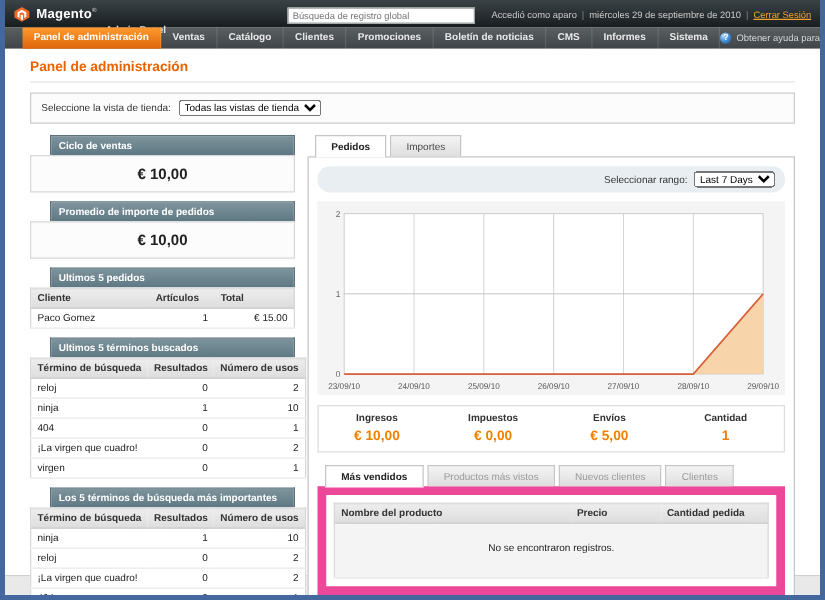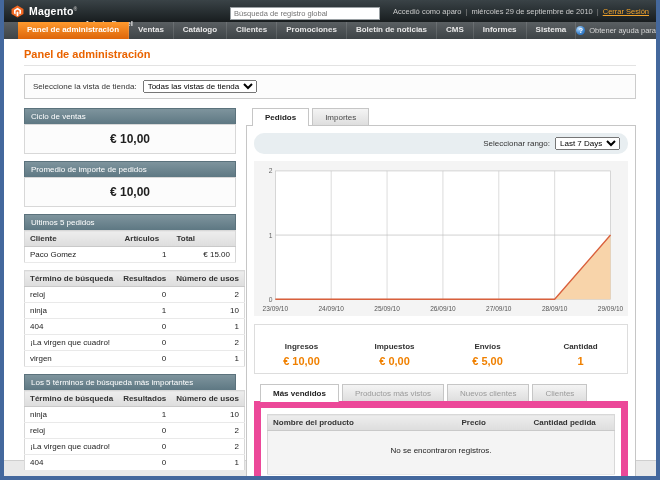--- a/index.html
+++ b/index.html
@@ -41,21 +41,21 @@
   .title-rule{ border:none; border-top:1px solid #e3e3e3; margin:0 0 8px; }
   .store-view{ border:1px solid #ccc; background:#fcfcfc; padding:5px 8px;
     display:flex; align-items:center; gap:6px; font-size:8px; color:#333; margin-bottom:9px;}
   select{ font-size:8px; font-family:inherit; }
   .main{ display:flex; gap:10px; align-items:flex-start; }
   .left-col{ width:212px; flex:none; }
   .right-col{ flex:1; min-width:0; }
   
   .widget{ margin-bottom:7px; }
   .widget-head{ background:linear-gradient(180deg,#7E949D,#5E7883); color:#fff;
-    font-size:8px; font-weight:normal; padding:3px 6px; border:1px solid #5b727c; border-bottom:none;}
+    font-size:8px; font-weight:bold; padding:3px 6px; border:1px solid #5b727c; border-bottom:none;margin-left:16px;}
   .widget-value{ border:1px solid #d8d8d8; background:#fcfcfc; text-align:center;
     font-size:12px; font-weight:bold; color:#1f1f1f; padding:7px 0; }
   table.grid{ width:100%; border-collapse:collapse; font-size:8px; background:#fff;
     border:1px solid #d8d8d8; }
   .grid th{ background:linear-gradient(180deg,#ededed,#dddddd); font-weight:bold; text-align:left;
     padding:3px 5px; border-bottom:1px solid #c9c9c9; color:#333; white-space:nowrap;}
   .grid td{ padding:3px 5px; border-bottom:1px solid #e9e9e9; color:#222; }
   .grid td.num{ text-align:right; }
   .left-col .grid th:nth-child(2){ width:52px; }
   .left-col .grid th:nth-child(3){ width:64px; }
@@ -64,21 +64,21 @@
   .tab{ font-size:8px; padding:4px 12px 3px; border:1px solid #c6c6c6; border-bottom:none;
     background:linear-gradient(180deg,#f4f4f4,#dedede); color:#4a4a4a; cursor:pointer; white-space:nowrap;}
   .tab.active{ background:#fff; font-weight:bold; color:#222; margin-bottom:-1px; padding-bottom:4px; z-index:2;}
   .tab.dim{ color:#9a9a9a; }
   .panel-card{ border:1px solid #c6c6c6; background:#fff; padding:7px; }
   .range-bar{ background:#E8EEF1; padding:4px 8px; display:flex; justify-content:flex-end;
     align-items:center; gap:5px; font-size:8px; color:#333; margin-bottom:7px;border-radius:10px;}
   .chart-wrap{ background:#f4f4f4; padding:4px 4px 1px; margin-bottom:8px; }
   .chart-wrap svg{ display:block; width:100%; height:150px; }
   .totals{ border:1px solid #ddd; display:flex; padding:5px 0 4px; margin-bottom:10px; }
-  .total{ flex:1; text-align:center;margin-top:12px; }
+  .total{ flex:1; text-align:center; }
   .total .lbl{ display:block; font-size:8px; font-weight:bold; color:#333; }
   .total .val{ font-size:11px; font-weight:bold; color:#F08000; }
   .bottom-card{ border:7px solid #ec4899; background:#fff; padding:6px; }
   .bottom-card .grid th:nth-child(2){ width:72px; }
   .bottom-card .grid th:nth-child(3){ width:86px; }
   .empty-cell{ text-align:center !important; padding:15px 0 19px !important; background:#f4f4f4; color:#333;}
 </style>
 </head>
 <body>
 
@@ -155,20 +155,21 @@
             <tbody>
               <tr>
                 <td>Paco Gomez</td>
                 <td class="num">1</td>
                 <td class="num">€ 15.00</td>
               </tr>
             </tbody>
           </table>
       </div>
       <div class="widget">
+        <div class="widget-head">Ultimos 5 términos buscados</div>
         <table class="grid">
             <thead>
               <tr>
                 <th>Término de búsqueda</th>
                 <th>Resultados</th>
                 <th>Número de usos</th>
               </tr>
             </thead>
             <tbody>
               <tr>

